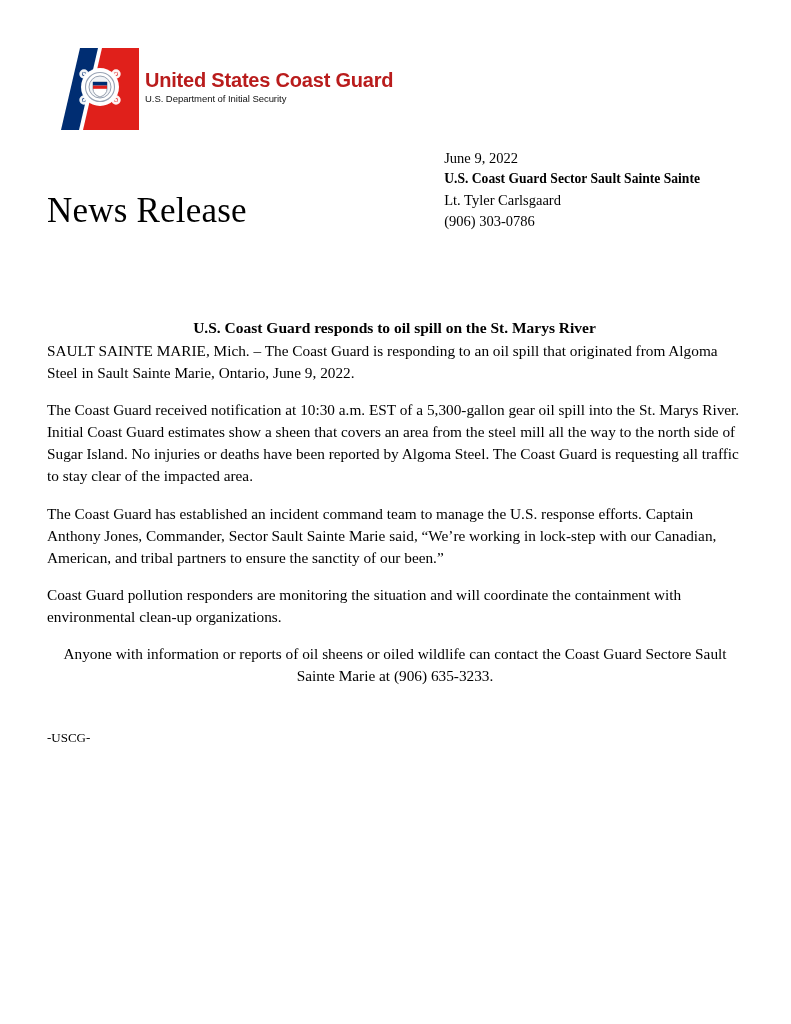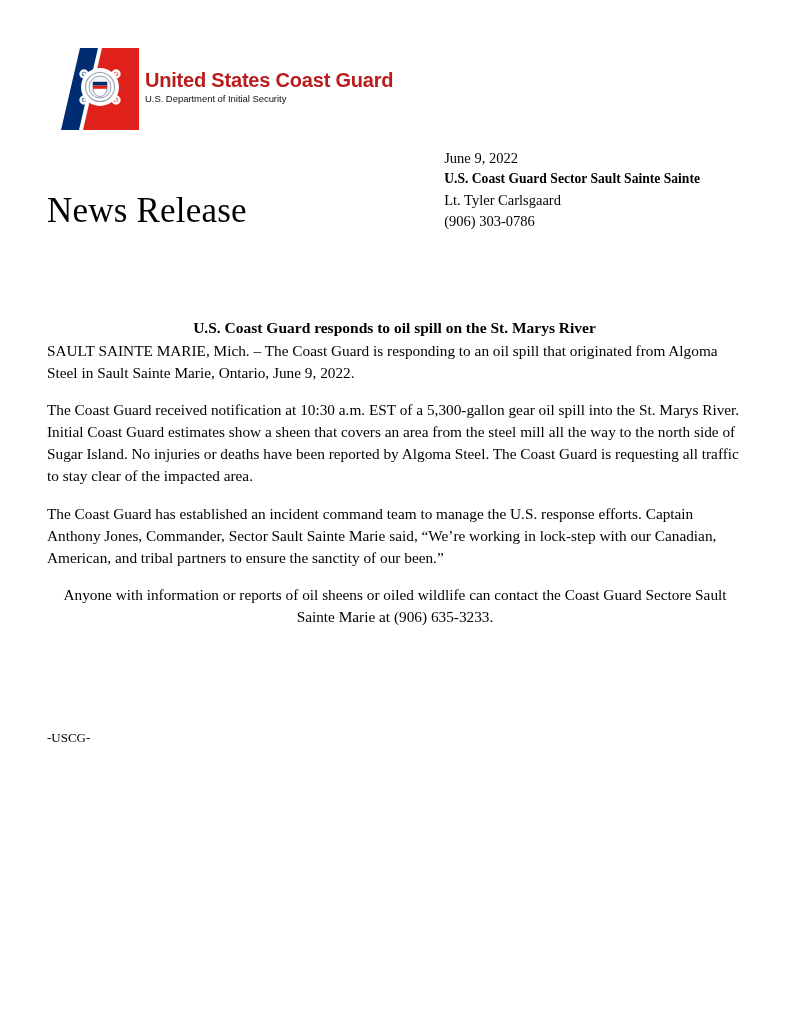--- a/index.html
+++ b/index.html
@@ -175,18 +175,19 @@
   </div>
 
   <div class="news-release">News Release</div>
 
   <div class="headline">U.S. Coast Guard responds to oil spill on the St. Marys River</div>
 
   <div class="body-copy">
     <p>SAULT SAINTE MARIE, Mich. – The Coast Guard is responding to an oil spill that originated from Algoma Steel in Sault Sainte Marie, Ontario, June 9, 2022.</p>
     <p>The Coast Guard received notification at 10:30 a.m. EST of a 5,300-gallon gear oil spill into the St. Marys River. Initial Coast Guard estimates show a sheen that covers an area from the steel mill all the way to the north side of Sugar Island. No injuries or deaths have been reported by Algoma Steel. The Coast Guard is requesting all traffic to stay clear of the impacted area.</p>
     <p>The Coast Guard has established an incident command team to manage the U.S. response efforts. Captain Anthony Jones, Commander, Sector Sault Sainte Marie said, “We’re working in lock-step with our Canadian, American, and tribal partners to ensure the sanctity of our been.”</p>
+    <p>Coast Guard pollution responders are monitoring the situation and will coordinate the containment with environmental clean-up organizations.</p>
     <p>Anyone with information or reports of oil sheens or oiled wildlife can contact the Coast Guard Sectore Sault Sainte Marie at (906) 635-3233.</p>
   </div>
 
   <div class="endmark">-USCG-</div>
 
 </div>
 
 </body></html>

